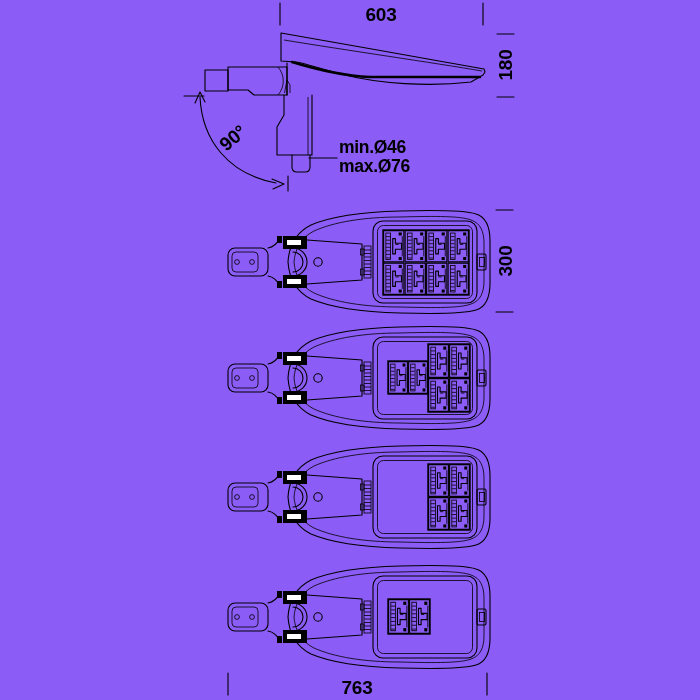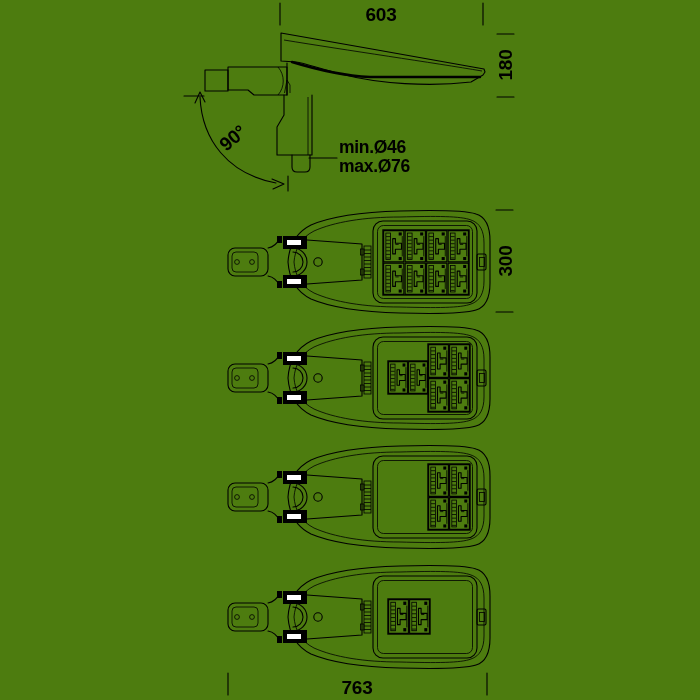--- a/index.html
+++ b/index.html
@@ -1,16 +1,16 @@
 <!DOCTYPE html>
 <html><head>
 <meta charset="utf-8">
 <style>
   html,body{margin:0;padding:0;background:#ffffff;}
-  .stage{width:700px;height:700px;background:#4d7c0f;position:relative;overflow:hidden;}
+  .stage{width:700px;height:700px;background:#8b5cf6;position:relative;overflow:hidden;}
   svg{display:block;}
   .dim{font-family:"Liberation Sans",sans-serif;font-weight:700;font-size:19px;fill:#000;letter-spacing:-0.3px;}
   .dim-sm{font-family:"Liberation Sans",sans-serif;font-weight:700;font-size:17.5px;fill:#000;letter-spacing:-0.3px;}
   .ln{stroke:#000;fill:none;stroke-width:1.1;stroke-linecap:round;stroke-linejoin:round;}
   .ln-thick{stroke:#000;fill:none;stroke-width:2.4;stroke-linecap:round;}
   .ln-fine{stroke:#000;fill:none;stroke-width:0.8;}
   .blk{fill:#000;stroke:none;}
   .wht{fill:#fff;stroke:none;}
   .ledbox{stroke:#000;fill:none;stroke-width:1.4;}
 </style>

